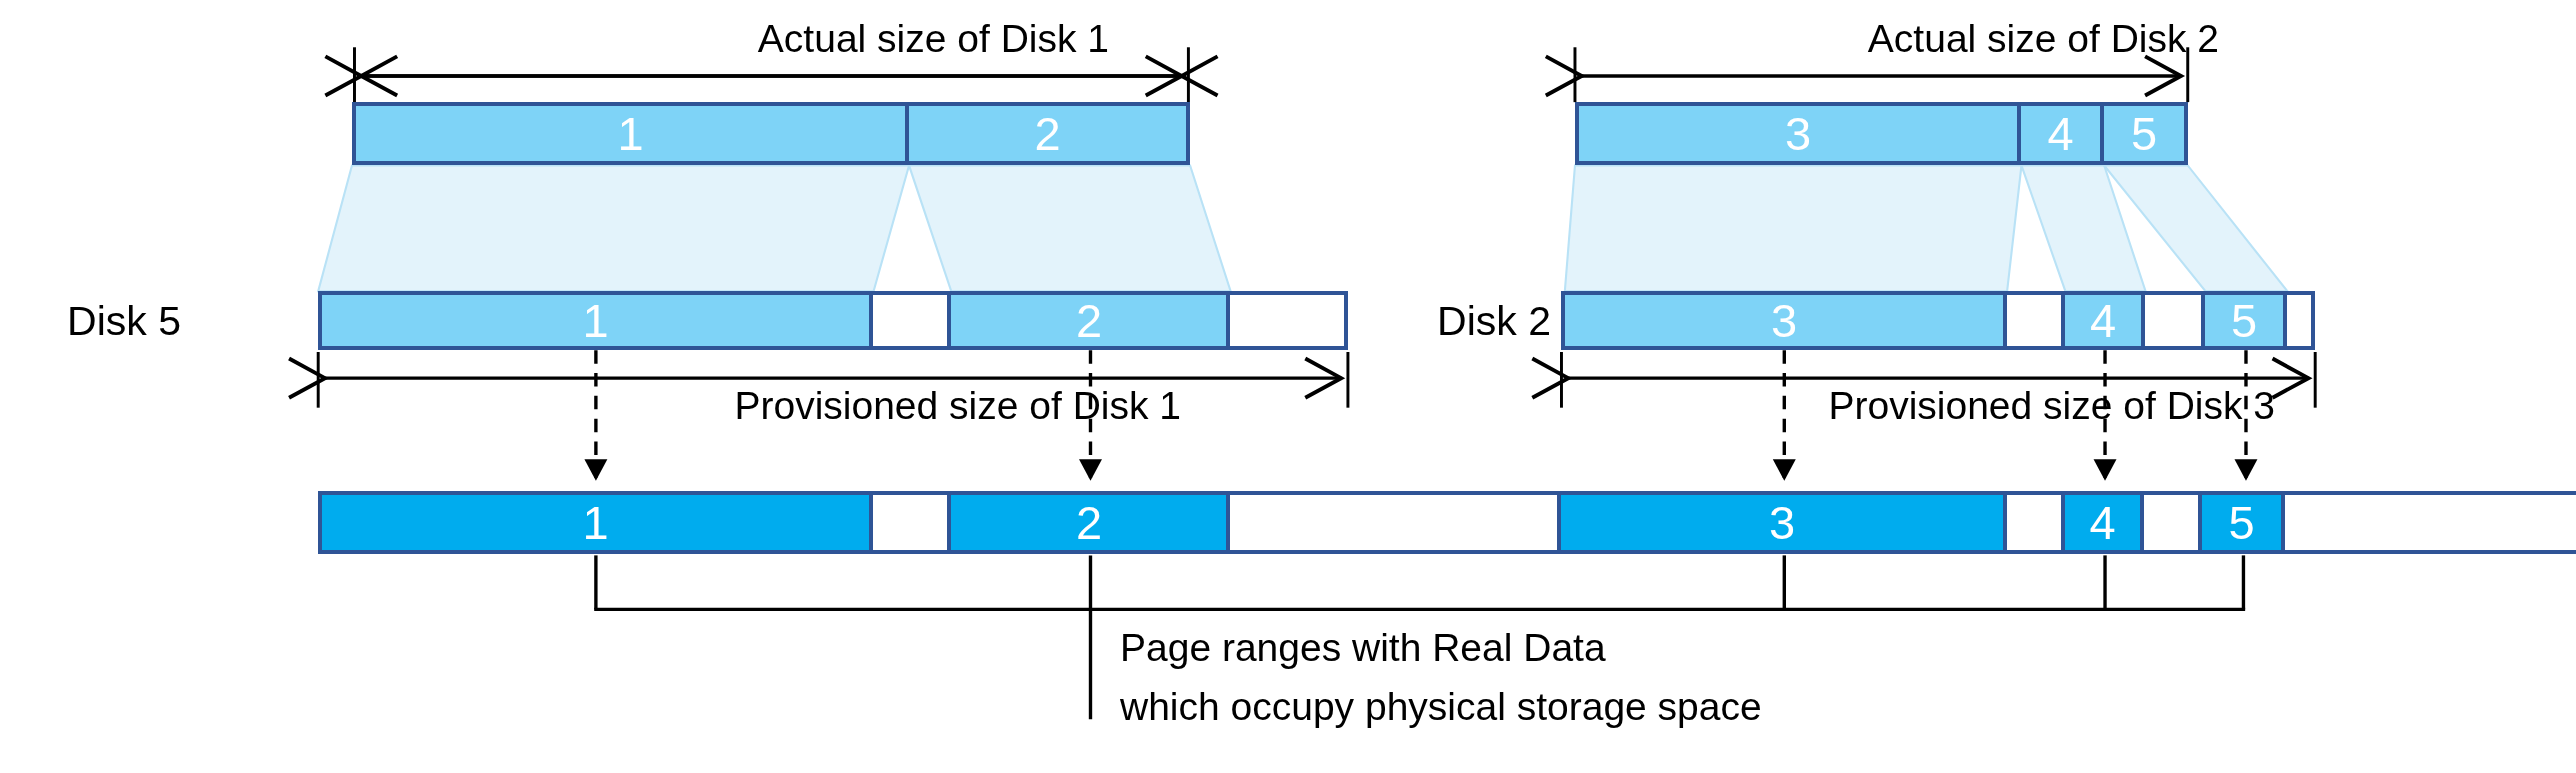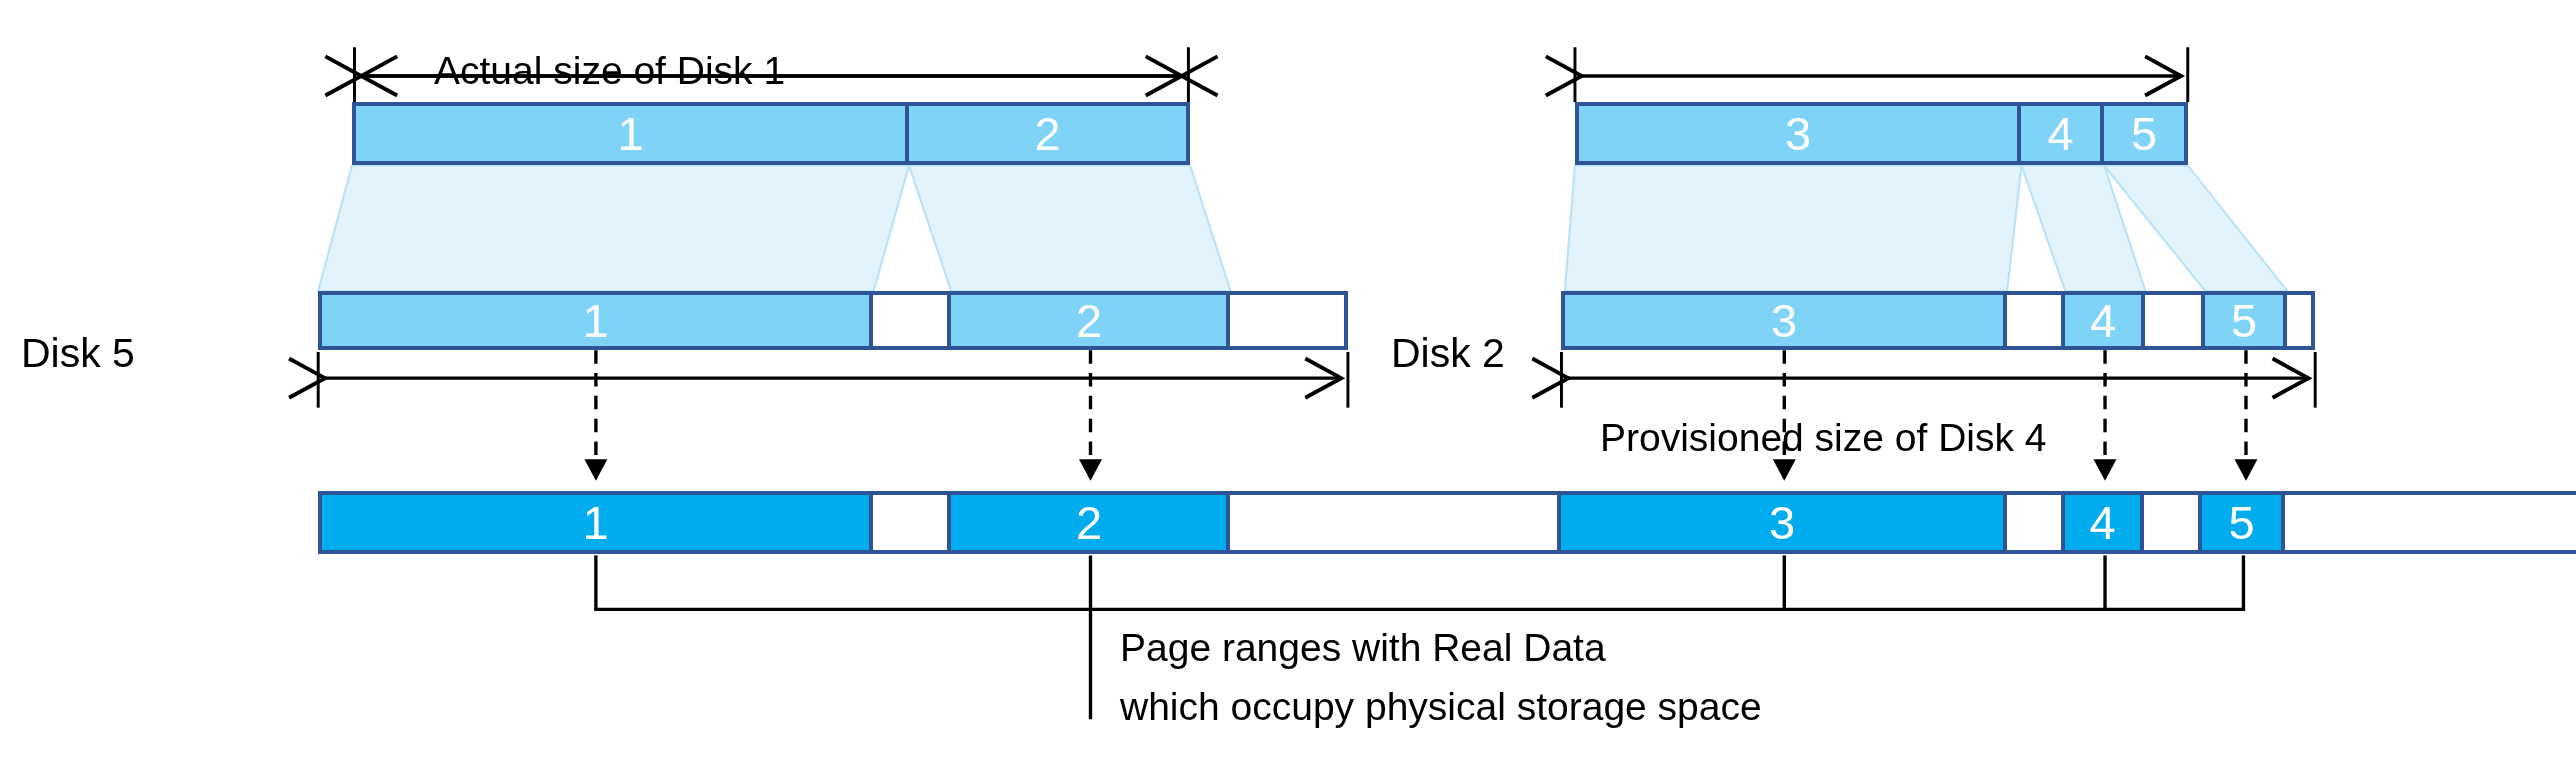--- a/index.html
+++ b/index.html
@@ -23,21 +23,21 @@
   .cell.blue  { background:var(--segment-fill); }
   .cell.white { background:#ffffff; }
   .cell.vol   { background:var(--volume-fill); }
 
   .lbl {
     position:absolute;
     color:var(--text-color);
     font-size:39px; line-height:1.15;
     white-space:nowrap;
   }
-  .lbl.center { text-align:left;margin-top:32px; }
+  .lbl.center { text-align:right; }
   .lbl.side { font-size:41px; }
 
   .funnel { fill:var(--funnel-fill); stroke:var(--funnel-edge); stroke-width:2.5; }
   .dim    { stroke:var(--line-color); stroke-width:4; fill:none; }
   .tick   { stroke:var(--line-color); stroke-width:3.5; }
   .dasharrow { stroke:var(--line-color); stroke-width:4; stroke-dasharray:16 11; fill:none; }
   .bracket { stroke:var(--line-color); stroke-width:4; fill:none; }
 </style>
 </head>
 <body>
@@ -159,23 +159,25 @@
   <div class="cell vol" style="left:2061px;top:491px;width:83px;height:63px">
       <span>4</span>
     </div>
   <div class="cell white" style="left:2140px;top:491px;width:62px;height:63px"></div>
   <div class="cell vol" style="left:2198px;top:491px;width:87px;height:63px">
       <span>5</span>
     </div>
   <div class="cell white" style="left:2281px;top:491px;width:304px;height:63px"></div>
 
   <div class="lbl center" style="left:434px;top:17px;width:675px">Actual size of Disk 1</div>
+  <div class="lbl center" style="left:1544px;top:17px;width:675px">Actual size of Disk 2</div>
 
   <div class="lbl side center" style="left:21px;top:298px;width:160px">Disk 5</div>
   <div class="lbl side center" style="left:1391px;top:298px;width:160px">Disk 2</div>
 
-  <div class="lbl center" style="left:1600px;top:384px;width:675px">Provisioned size of Disk 4</div>
+  <div class="lbl center" style="left:506px;top:384px;width:675px">Provisioned size of Disk 1</div>
+  <div class="lbl center" style="left:1600px;top:384px;width:675px">Provisioned size of Disk 3</div>
 
   <div class="lbl" style="left:1120px;top:685px">which occupy physical storage space</div>
   <div class="lbl" style="left:1120px;top:626px">Page ranges with Real Data</div>
 
 </div>
 
 
 </body></html>

